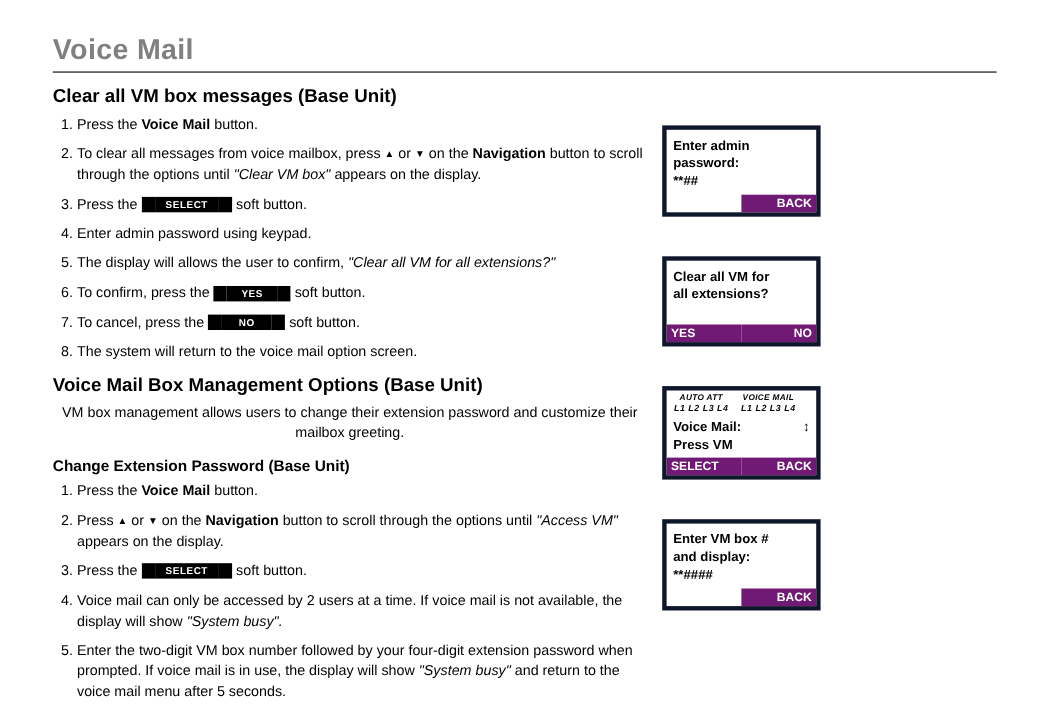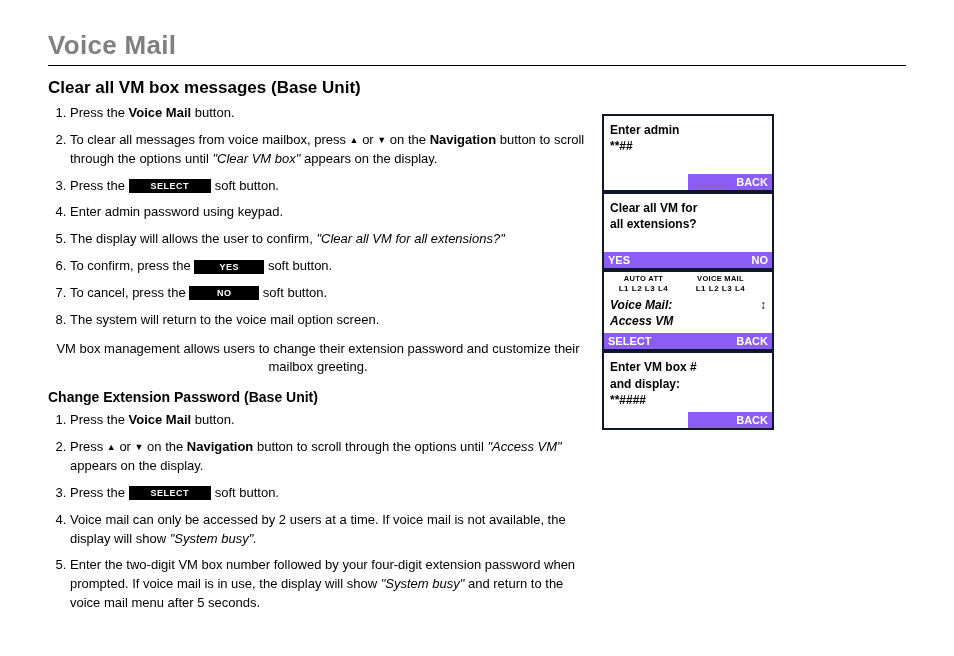--- a/index.html
+++ b/index.html
@@ -88,22 +88,23 @@
     height: 14px;
     background: #000;
     vertical-align: middle;
   }
   .arrow {
     font-size: 9px;
     vertical-align: middle;
   }
   
   .lcd {
-    border: 2px solid #0f172a;
-    width: 172px;
+    border: 4px solid #0f172a;
+    width: 144px;
+    margin-bottom: 36px;
     font-family: Arial, Helvetica, sans-serif;
     font-size: 12px;
     font-weight: bold;
     box-sizing: border-box;
   }
   .lcd-body {
     padding: 6px 6px 4px 6px;
     min-height: 48px;
     line-height: 1.35;
   }
@@ -114,31 +115,32 @@
   }
   .lcd-foot .cell {
     flex: 1;
     display: flex;
     align-items: center;
     font-size: 11px;
     font-weight: bold;
     padding: 0 4px;
   }
   .lcd-foot .black {
-    background: #8b5cf6;
+    background: #701a75;
     color: #fff;
   }
   .lcd-foot .right-txt { justify-content: flex-end; }
   
   .lcd-top-labels {
     display: flex;
     gap: 6px;
     padding: 2px 16px 0 4px;
     font-size: 7.5px;
     font-weight: bold;
+    font-style: italic;
   }
   .lcd-top-labels .grp {
     flex: 1;
     text-align: center;
   }
   .lcd-top-labels .caption {
     letter-spacing: 0.3px;
     margin-bottom: 1px;
     position: relative;
   }
@@ -190,20 +192,21 @@
         <li>
           <span>To cancel, press the </span><span class="btn-wrap">
               <span class="btn-side"></span>
               <span class="btn-pill">NO</span>
               <span class="btn-side"></span>
             </span><span> soft button.</span>
         </li>
         <li>The system will return to the voice mail option screen.</li>
       </ol>
 
+      <div class="h2">Voice Mail Box Management Options (Base Unit)</div>
       <p class="body">VM box management allows users to change their extension password and customize their mailbox greeting.</p>
 
       <div class="h3">Change Extension Password (Base Unit)</div>
       <ol>
         <li>
           <span>Press the </span><span class="b">Voice Mail</span><span> button.</span>
         </li>
         <li>
           <span>Press </span><span class="arrow">▲</span><span> or </span><span class="arrow">▼</span><span> on the </span><span class="b">Navigation</span><span> button to scroll through the options until </span><span class="i">"Access VM"</span><span> appears on the display.</span>
         </li>
@@ -222,20 +225,21 @@
         </li>
       </ol>
 
     </div>
 
     <div class="right">
 
       <div class="lcd">
         <div class="lcd-body">
           <div class="lcd-line">Enter admin</div>
+          <div class="lcd-line">password:</div>
           <div class="lcd-line">**##</div>
         </div>
         <div class="lcd-foot">
           <div class="cell"></div>
           <div class="cell black right-txt">BACK</div>
         </div>
       </div>
 
       <div class="lcd">
         <div class="lcd-body">
@@ -252,23 +256,23 @@
         <div class="lcd-top-labels">
           <div class="grp">
             <div class="caption">AUTO ATT</div>
             <div class="l14">L1 L2 L3 L4</div>
           </div>
           <div class="grp">
             <div class="caption">VOICE MAIL</div>
             <div class="l14">L1 L2 L3 L4</div>
           </div>
         </div>
-        <div class="lcd-body" style="min-height:auto;padding-top:4px;font-style:italic;">
+        <div class="lcd-body" style="min-height:auto;padding-top:4px;">
           <div class="lcd-line"><span>Voice Mail:</span><span class="updown">↕</span></div>
-          <div class="lcd-line">Access VM</div>
+          <div class="lcd-line">Press VM</div>
         </div>
         <div class="lcd-foot">
           <div class="cell black">SELECT</div>
           <div class="cell black right-txt">BACK</div>
         </div>
       </div>
 
       <div class="lcd">
         <div class="lcd-body">
           <div class="lcd-line">Enter VM box #</div>

